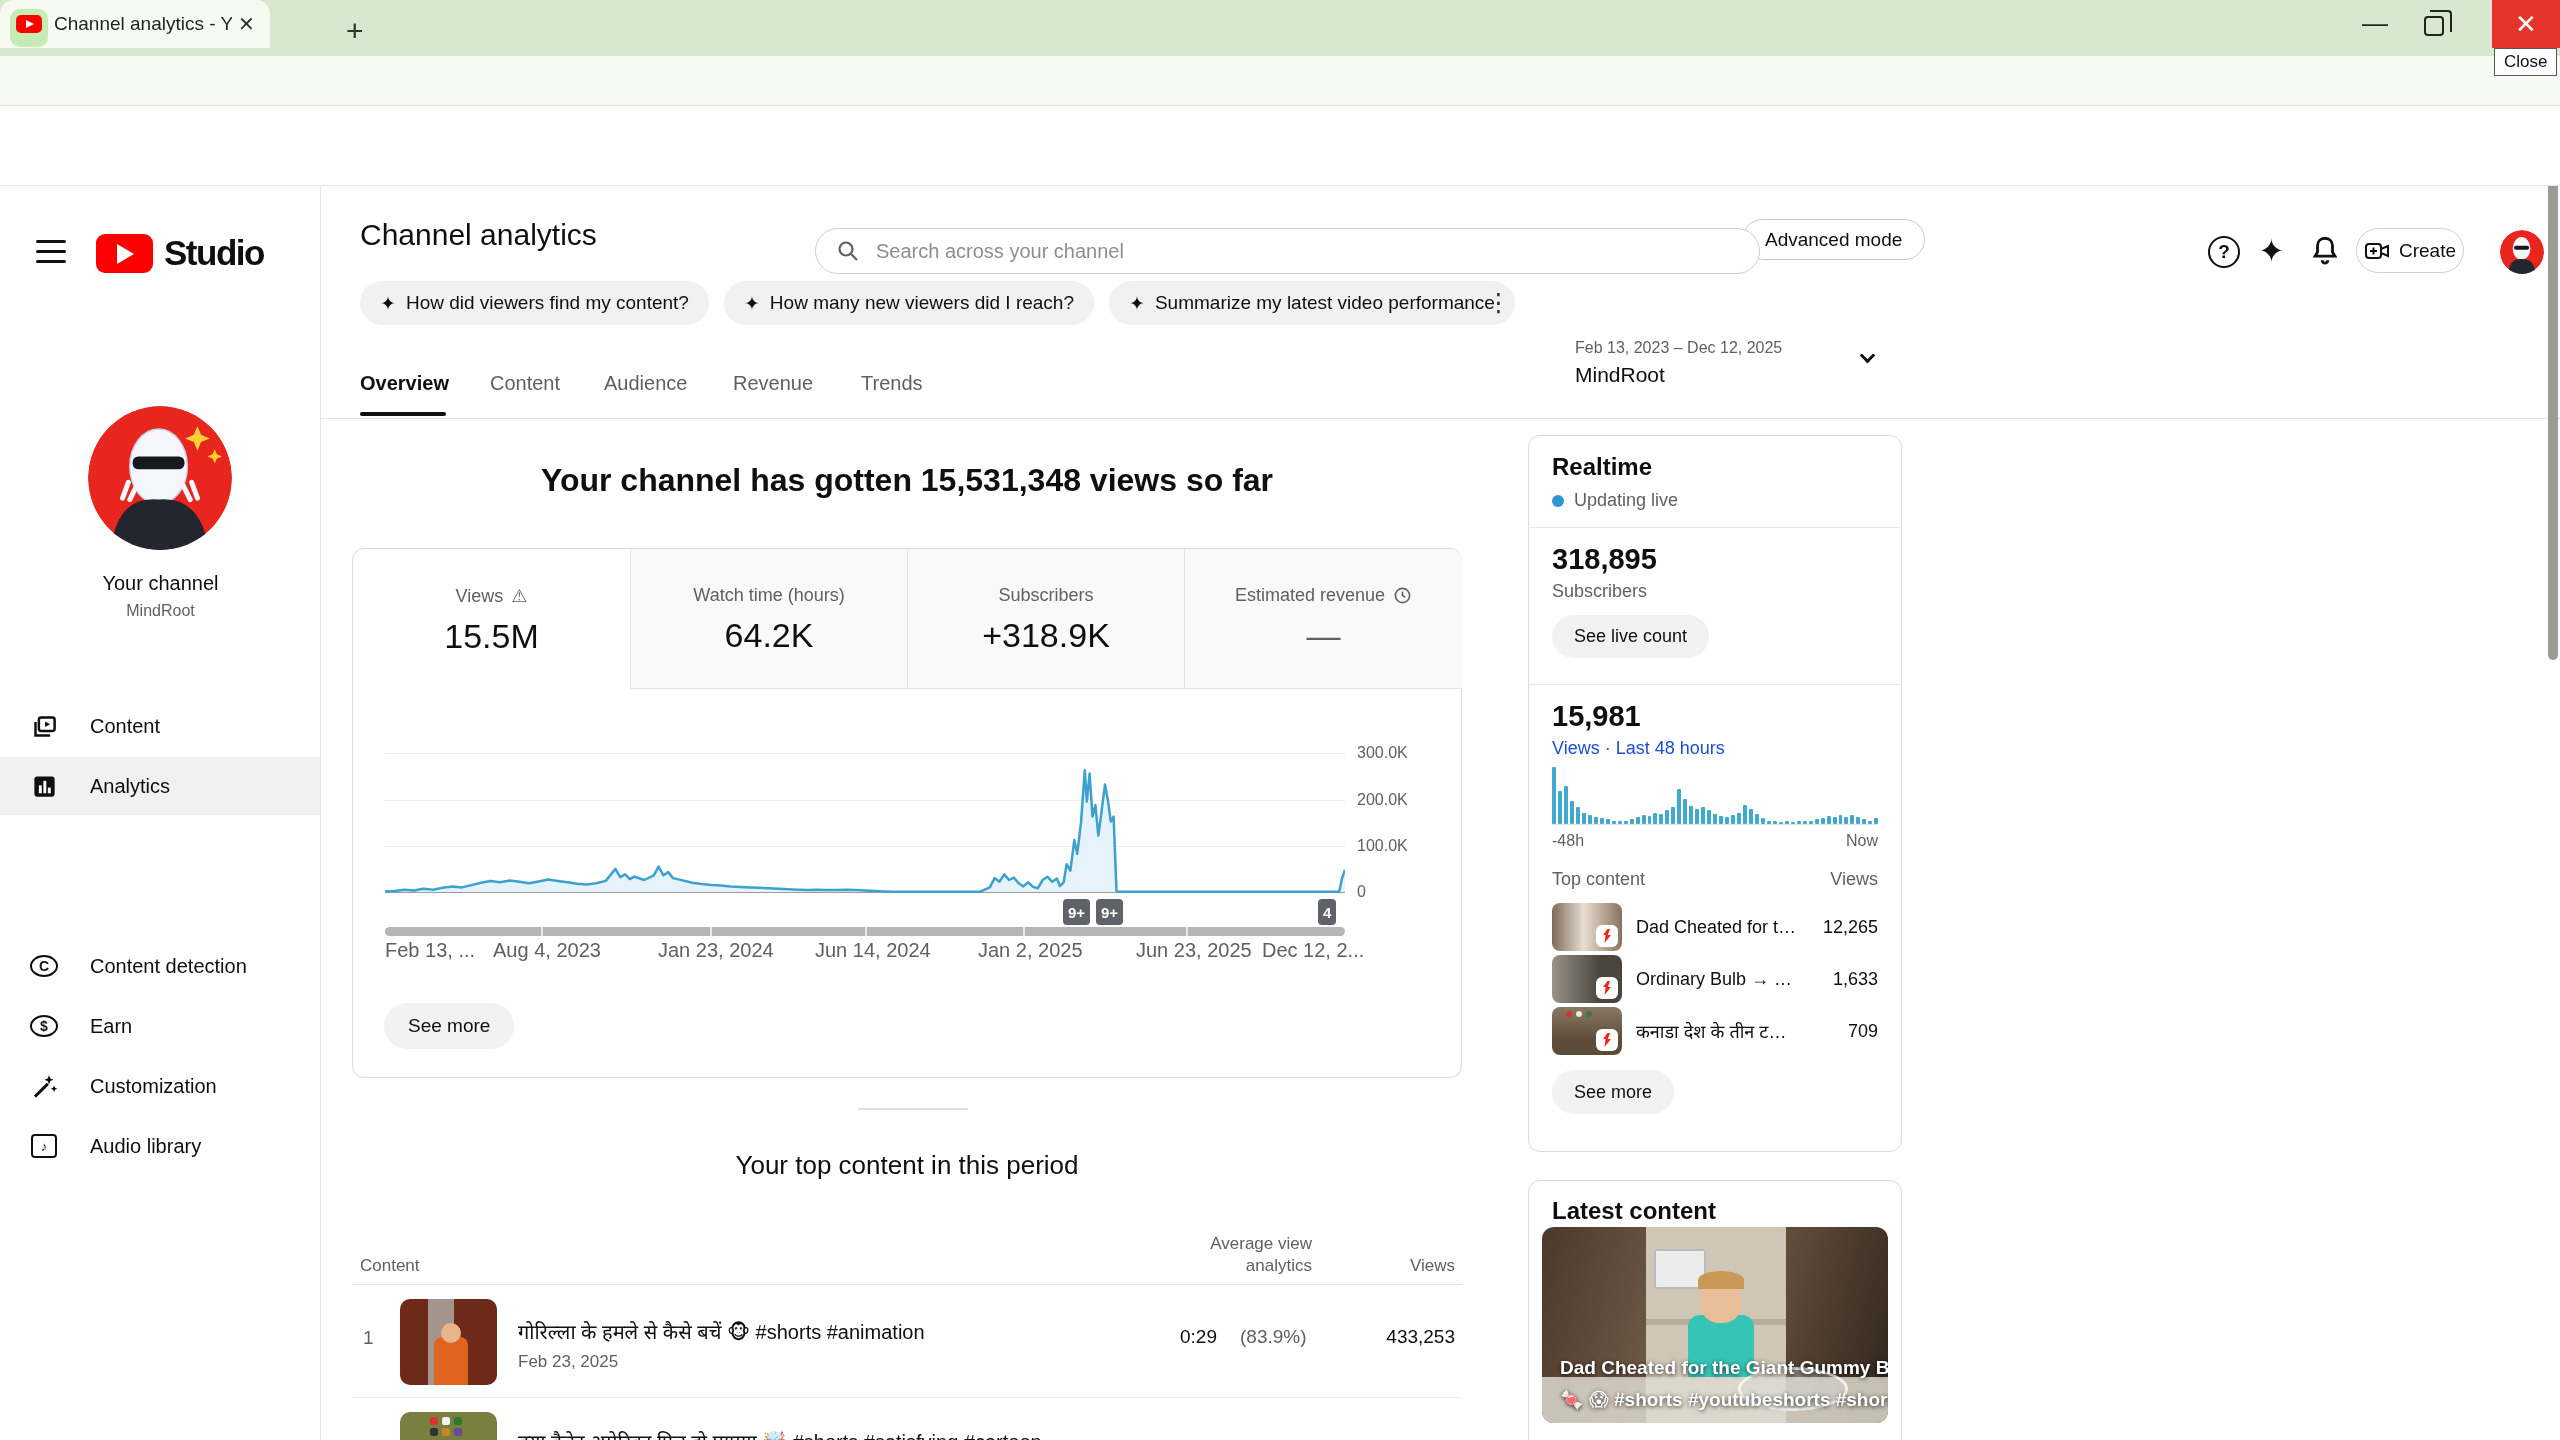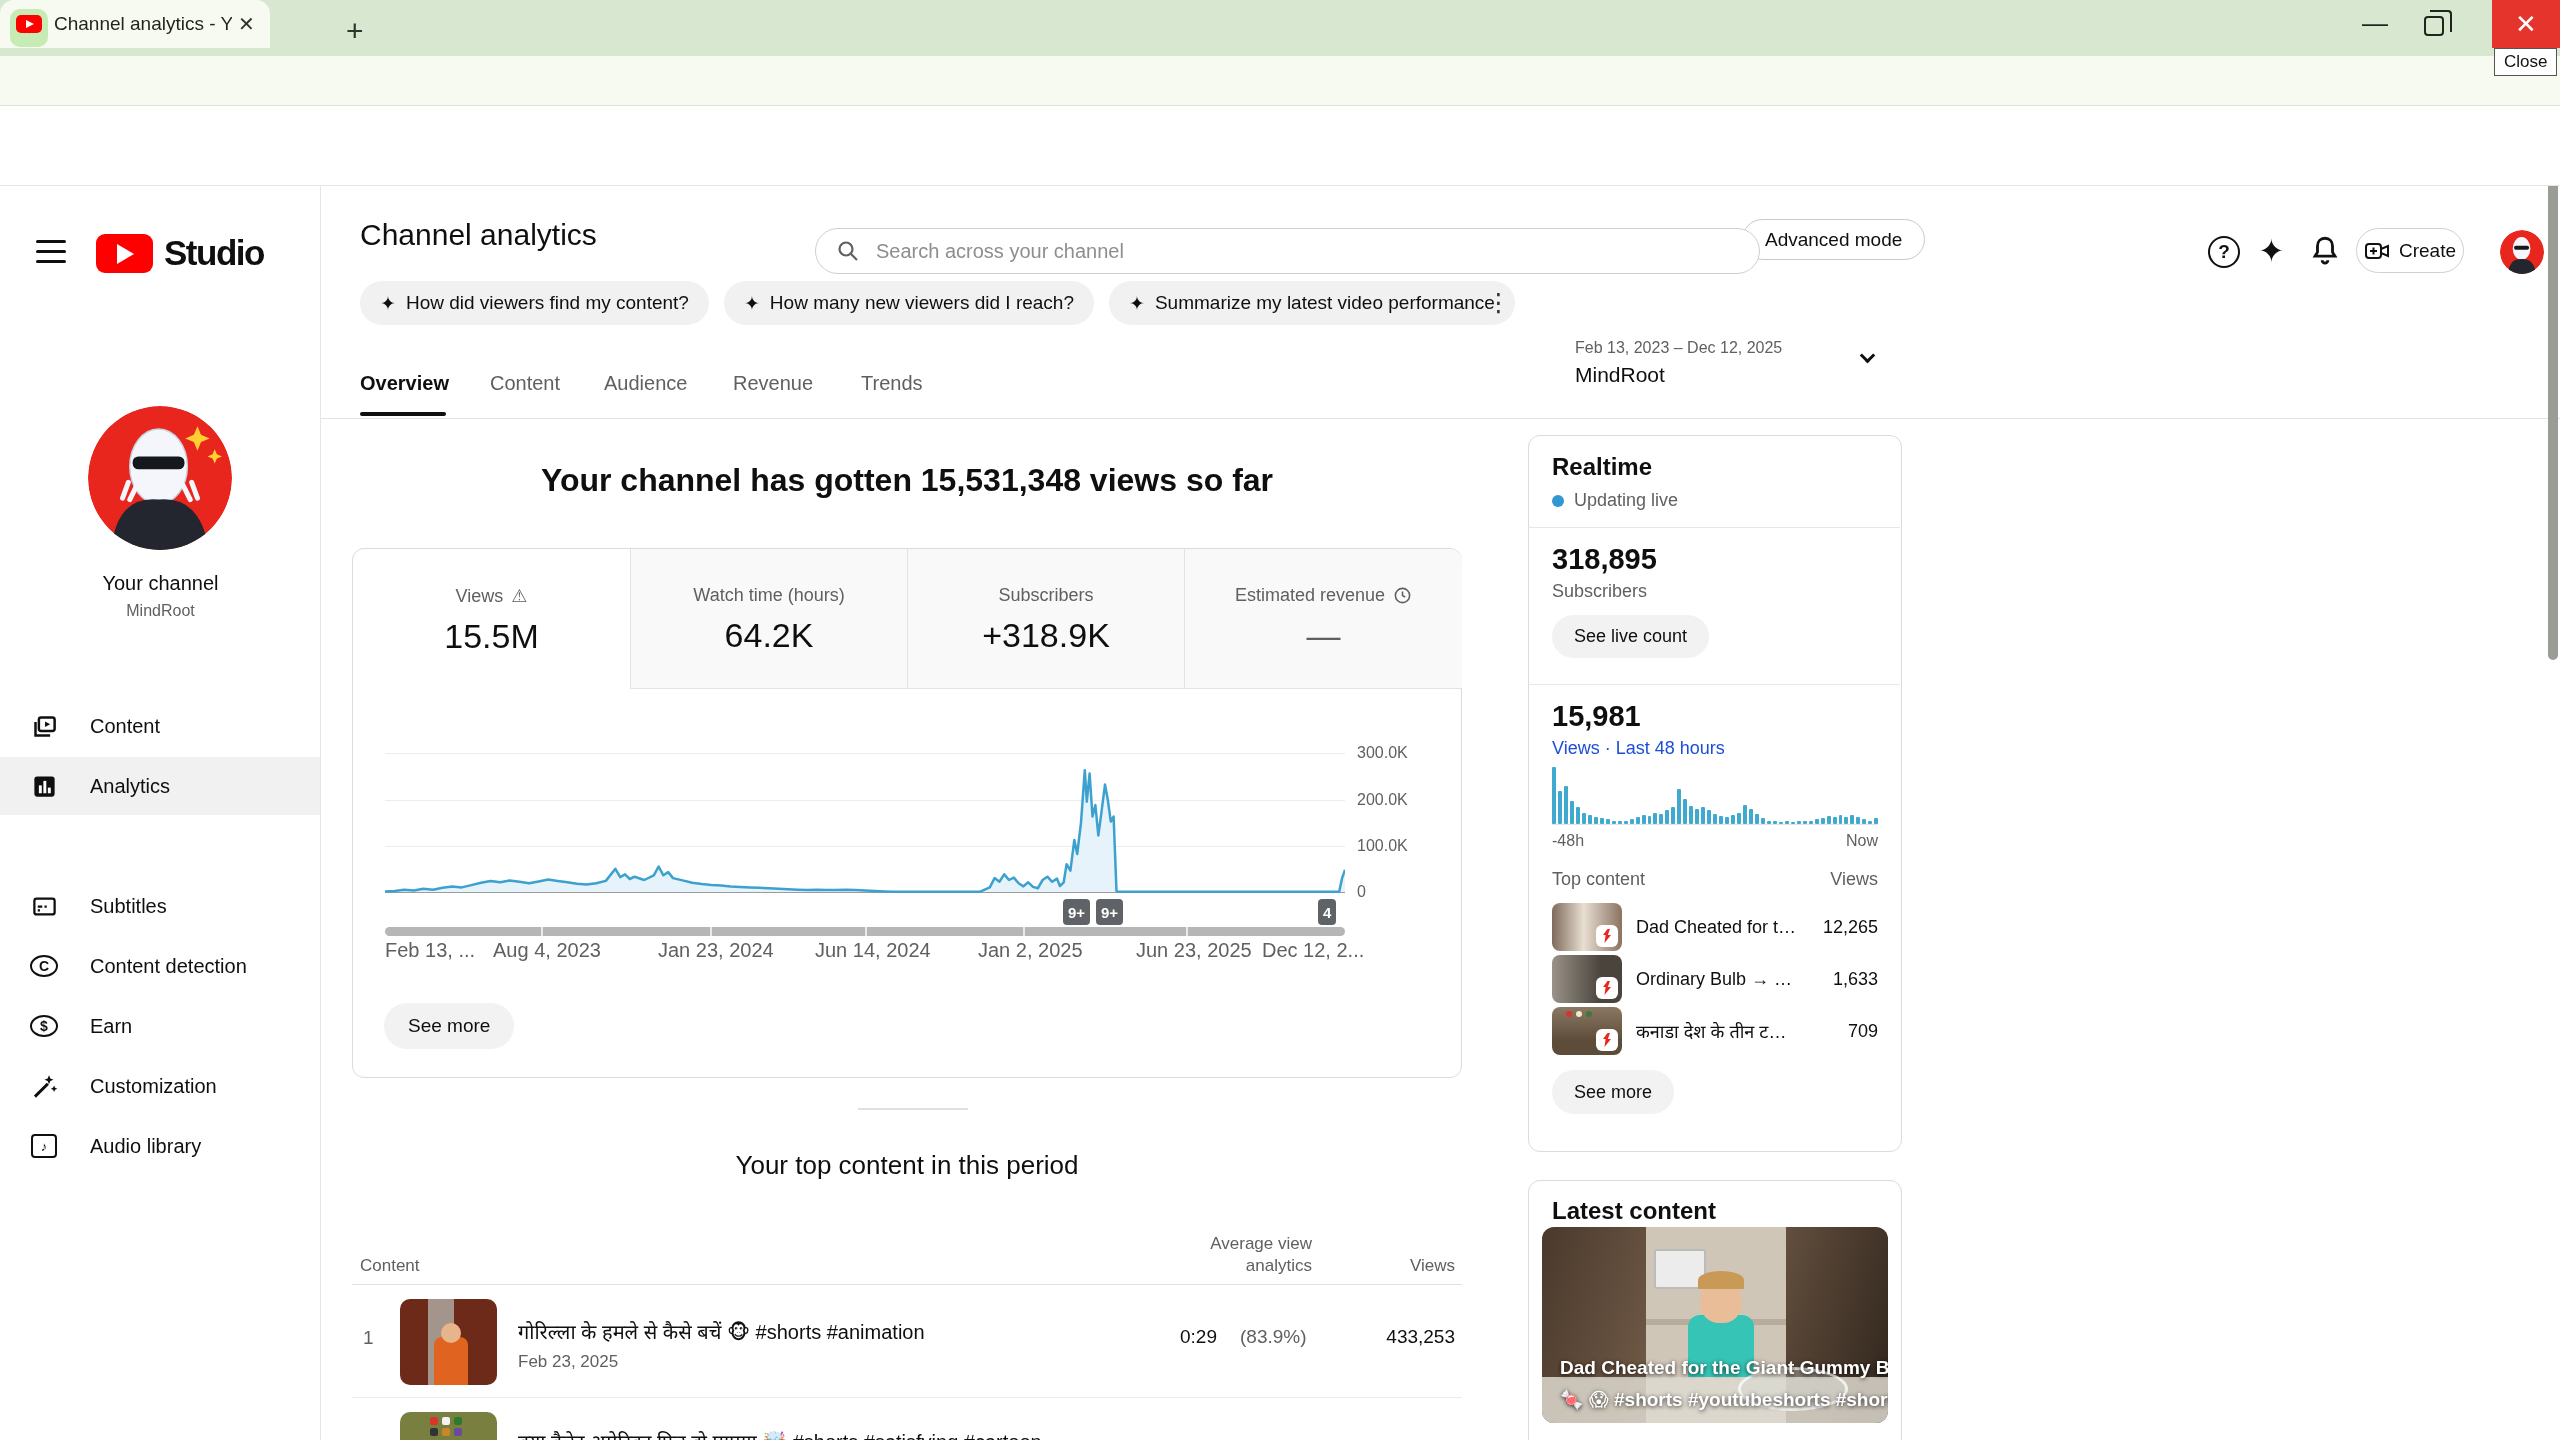--- a/index.html
+++ b/index.html
@@ -291,29 +291,20 @@
     <div class="abs nav-item active" style="top:571px">
       <span class="nicon">
           <svg width="27" height="27" viewBox="0 0 24 24">
             <rect x="3" y="3" width="18" height="18" rx="2.5" fill="#0f0f0f"></rect>
             <rect x="7" y="11" width="2.6" height="7" fill="#fff"></rect>
             <rect x="11" y="7" width="2.6" height="11" fill="#fff"></rect>
             <rect x="15" y="13" width="2.6" height="5" fill="#fff"></rect>
           </svg>
         </span>
       <span class="nlabel">Analytics</span>
-    </div>
-    <div class="abs nav-item" style="top:691px">
-      <span class="nicon">
-          <svg width="27" height="27" viewBox="0 0 24 24" fill="none" stroke="#0f0f0f" stroke-width="2">
-            <rect x="3" y="5" width="18" height="14" rx="2"></rect>
-            <path d="M6 12h4M12 12h2M6 15.5h2"></path>
-          </svg>
-        </span>
-      <span class="nlabel">Subtitles</span>
     </div>
     <div class="abs nav-item" style="top:751px">
       <span class="nicon">
           <span class="oval" style="width:30px;height:22px">C</span>
         </span>
       <span class="nlabel">Content detection</span>
     </div>
     <div class="abs nav-item" style="top:811px">
       <span class="nicon">
           <span class="oval" style="width:30px;height:22px">$</span>

